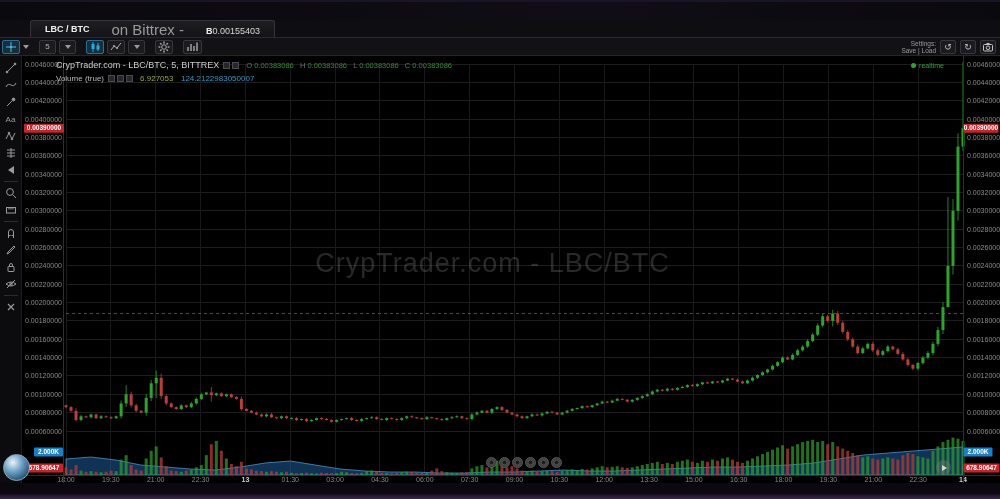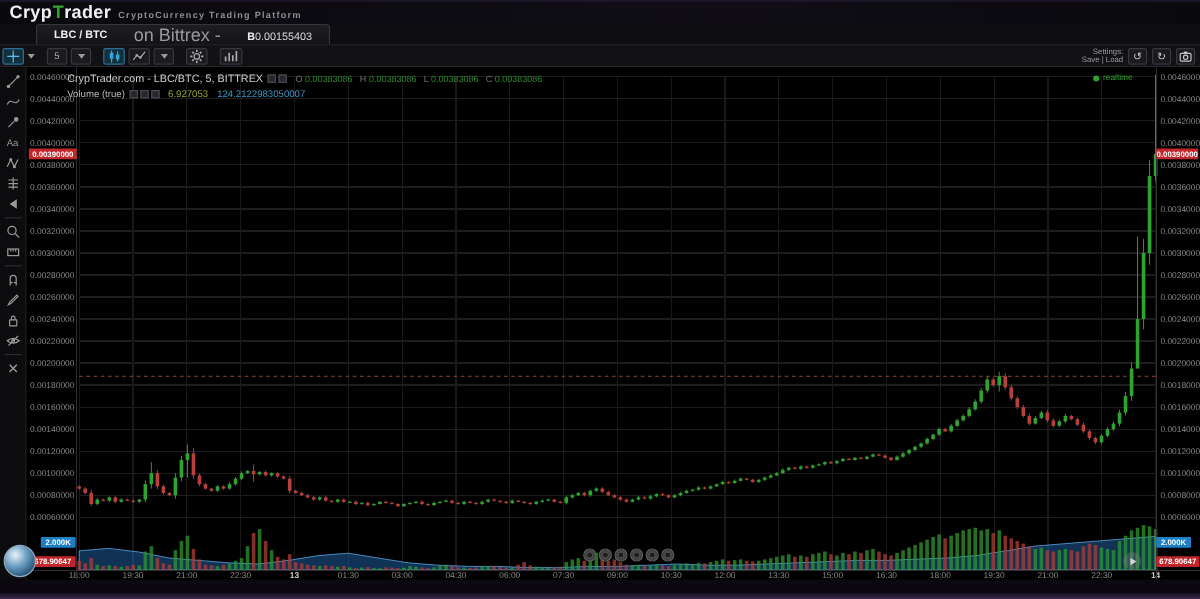--- a/index.html
+++ b/index.html
@@ -77,26 +77,20 @@
   .scalegrp { margin-left:auto; margin-right:14px; display:flex; }
   .glow { position:fixed; bottom:0; left:0; width:1000px; height:5px; background:linear-gradient(#15101f,#3a2a50); z-index:20; }
   .topglow { position:fixed; top:0; left:0; width:1000px; height:2px; background:#1b1426; z-index:20; }
 </style>
 </head>
 <body>
 
 <div class="app">
 
   <div class="header">
-    <div class="logo">
-      <span class="lg">Cryp</span>
-        <span class="lg-t">T</span>
-        <span class="lg">rader</span>
-      <span class="tagline">CryptoCurrency Trading Platform</span>
-    </div>
   </div>
 
   <div class="tabstrip">
     <div class="tab">
       <span class="pair">LBC / BTC</span>
       <span class="exch">on Bittrex -</span>
       <span><span class="sym">B</span><span class="tprice">0.00155403</span></span>
     </div>
   </div>
 
@@ -958,20 +952,21 @@
         <span class="vol1">6.927053</span>
         <span class="vol2">124.2122983050007</span>
       </div>
     </div>
 
     <div class="realtime">
       <span class="rt-dot"></span>
       <span>realtime</span>
     </div>
 
+    <div class="watermark">CrypTrader.com - LBC/BTC</div>
 
     <div class="dots">
       <span class="dot"></span>
         <span class="dot"></span>
         <span class="dot"></span>
         <span class="dot"></span>
         <span class="dot"></span>
         <span class="dot"></span>
     </div>
 

